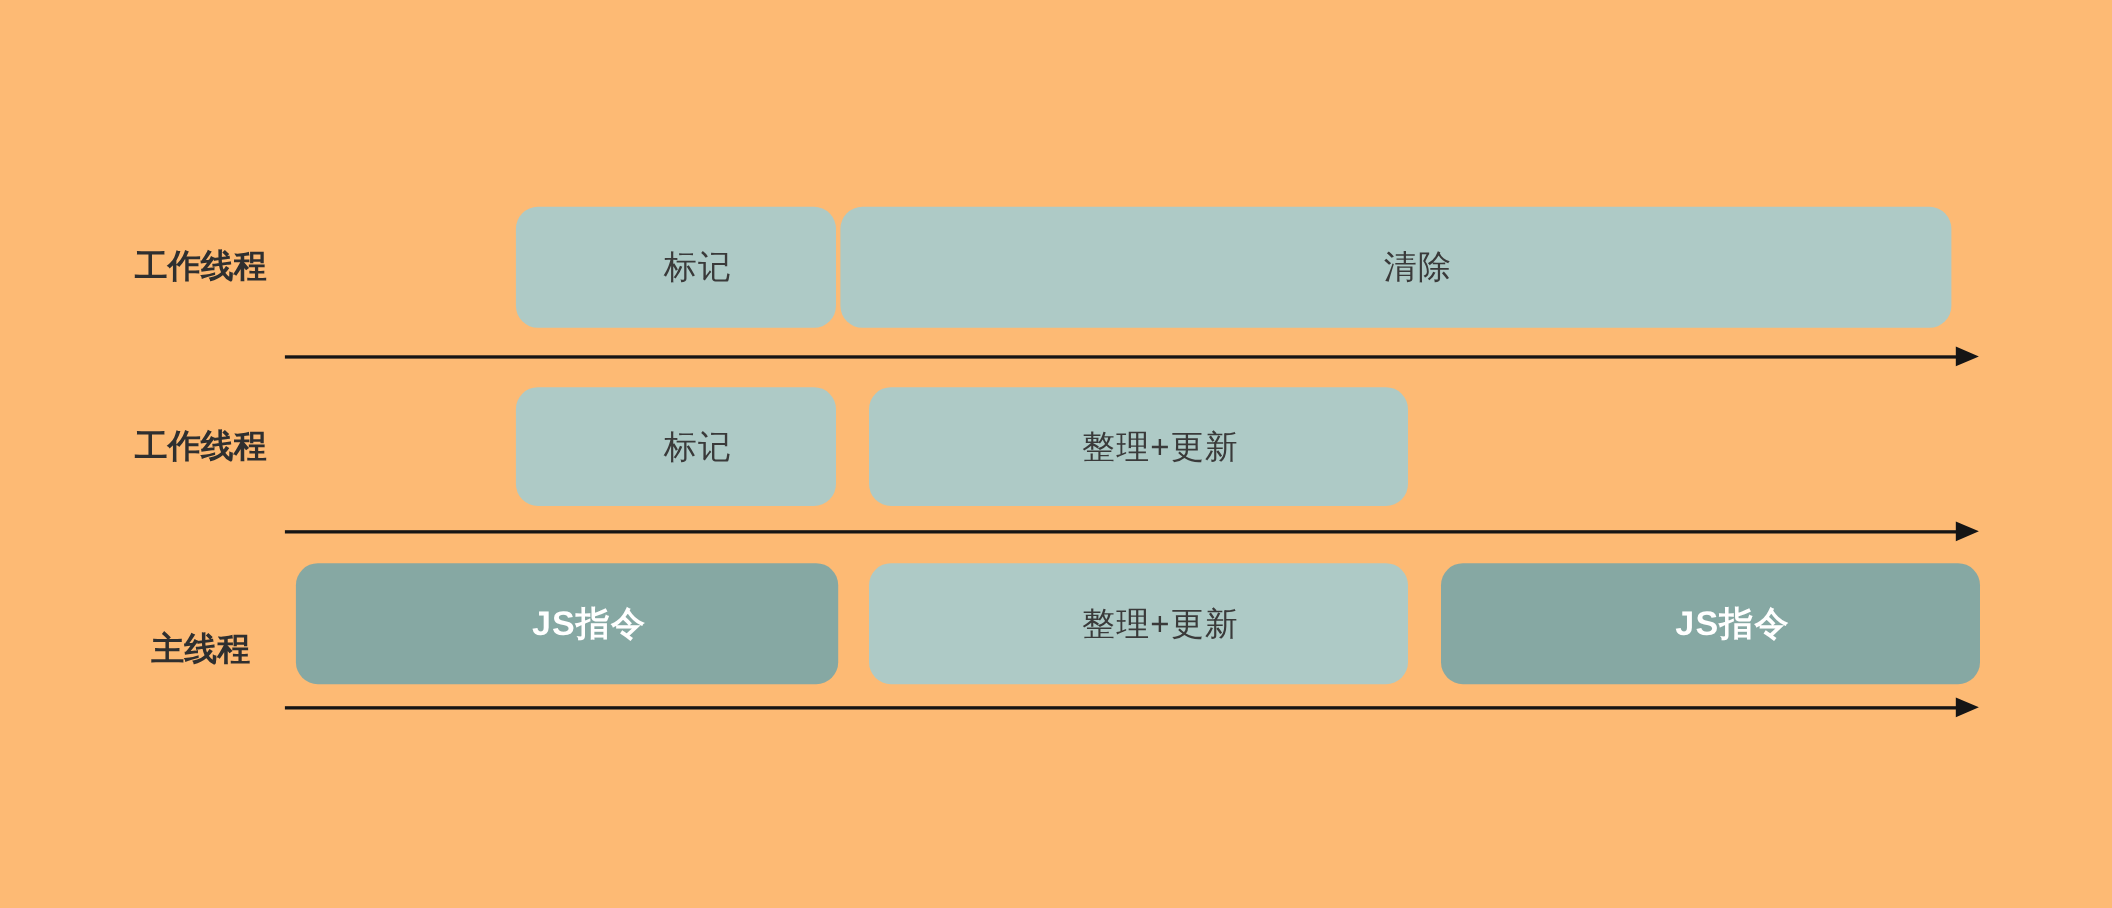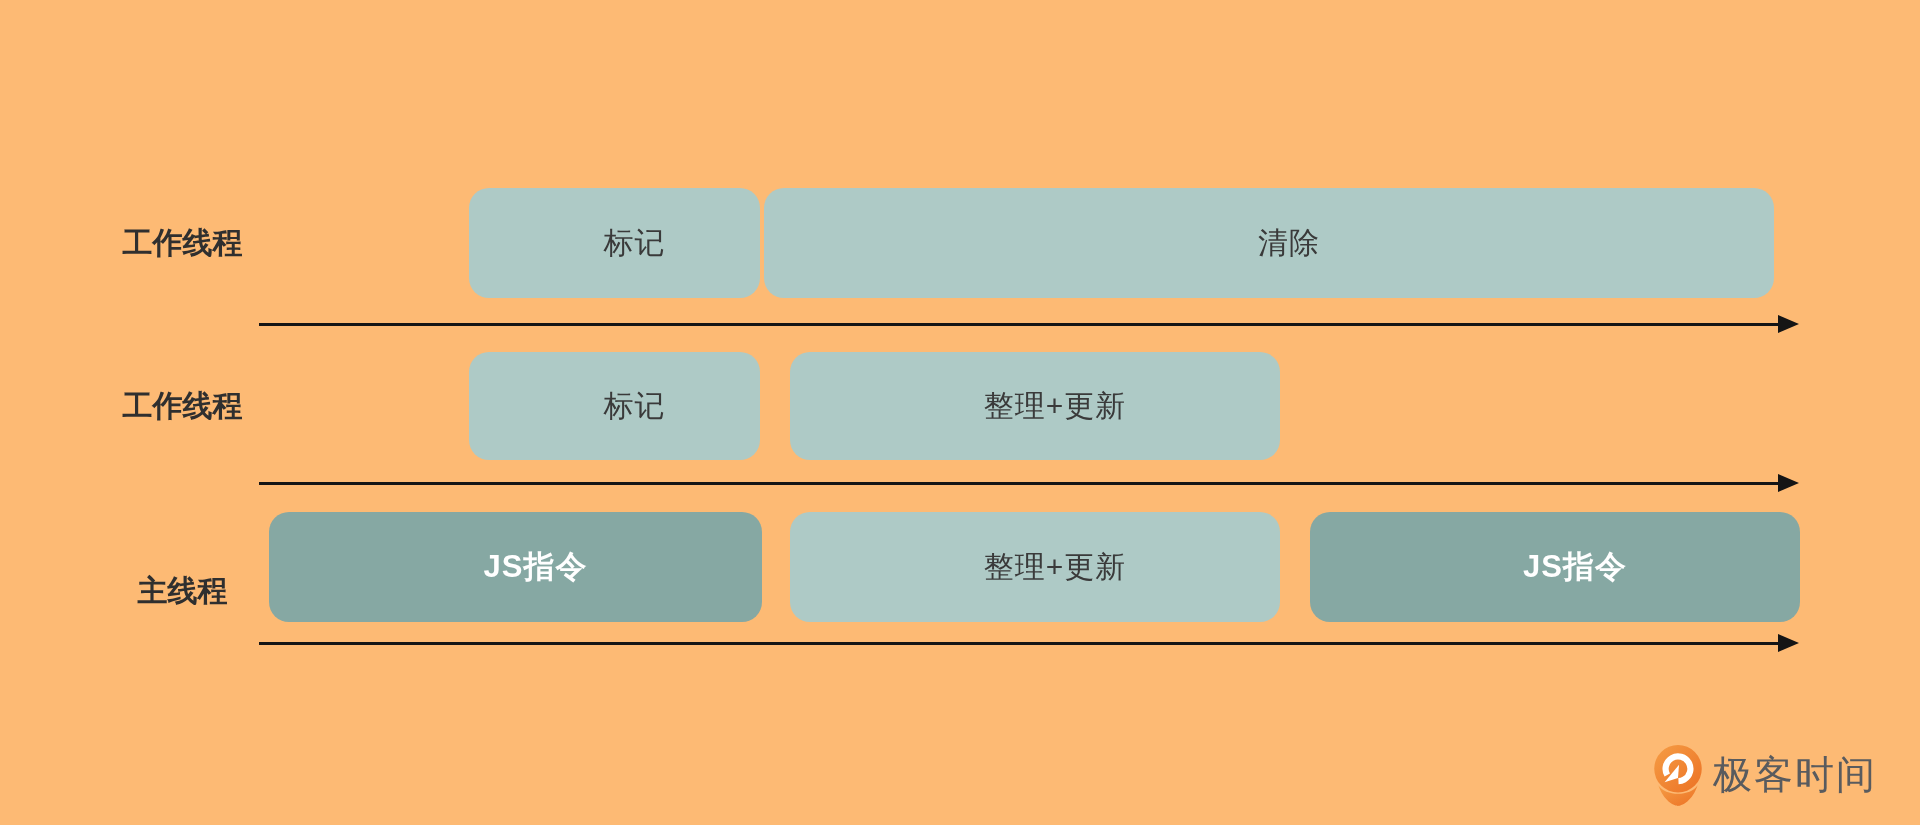--- a/index.html
+++ b/index.html
@@ -94,35 +94,14 @@
   <div class="box light" style="left:469px; top:352px; width:251px; height:108px;">标记</div>
   <div class="box light" style="left:790px; top:352px; width:450px; height:108px;">整理+更新</div>
   <div class="arrow" style="top:482px;"></div>
 
   <div class="row-label" style="top:549px;margin-top:24px;">主线程</div>
   <div class="box dark" style="left:269px; top:512px; width:453px;">JS指令</div>
   <div class="box light" style="left:790px; top:512px; width:450px;">整理+更新</div>
   <div class="box dark" style="left:1310px; top:512px; width:450px;">JS指令</div>
   <div class="arrow" style="top:642px;"></div>
 
-  <div class="logo">
-    <span style="display:inline-flex;">
-      <svg width="52" height="62" viewBox="0 0 50 60" aria-hidden="true">
-        <defs>
-          <linearGradient id="og" x1="0" y1="0" x2="1" y2="1">
-            <stop offset="0" stop-color="#f59d45"></stop>
-            <stop offset="1" stop-color="#ec7124"></stop>
-          </linearGradient>
-        </defs>
-
-        <path d="M6 40 C 13 51, 37 51, 44 40 C 39 55, 29 60, 25 60 C 21 60, 11 55, 6 40 Z" fill="url(#og)"></path>
-
-        <circle cx="25" cy="24" r="23" fill="url(#og)"></circle>
-
-        <circle cx="25" cy="24" r="12" fill="none" stroke="#ffffff" stroke-width="6" stroke-dasharray="62 13.4" transform="rotate(150 25 24)"></circle>
-
-        <path d="M26 20 L12 37 L25 33 Z" fill="#ffffff"></path>
-      </svg>
-    </span>
-    <span class="logo-text">极客时间</span>
-  </div>
 
 </div>
 
 </body></html>

